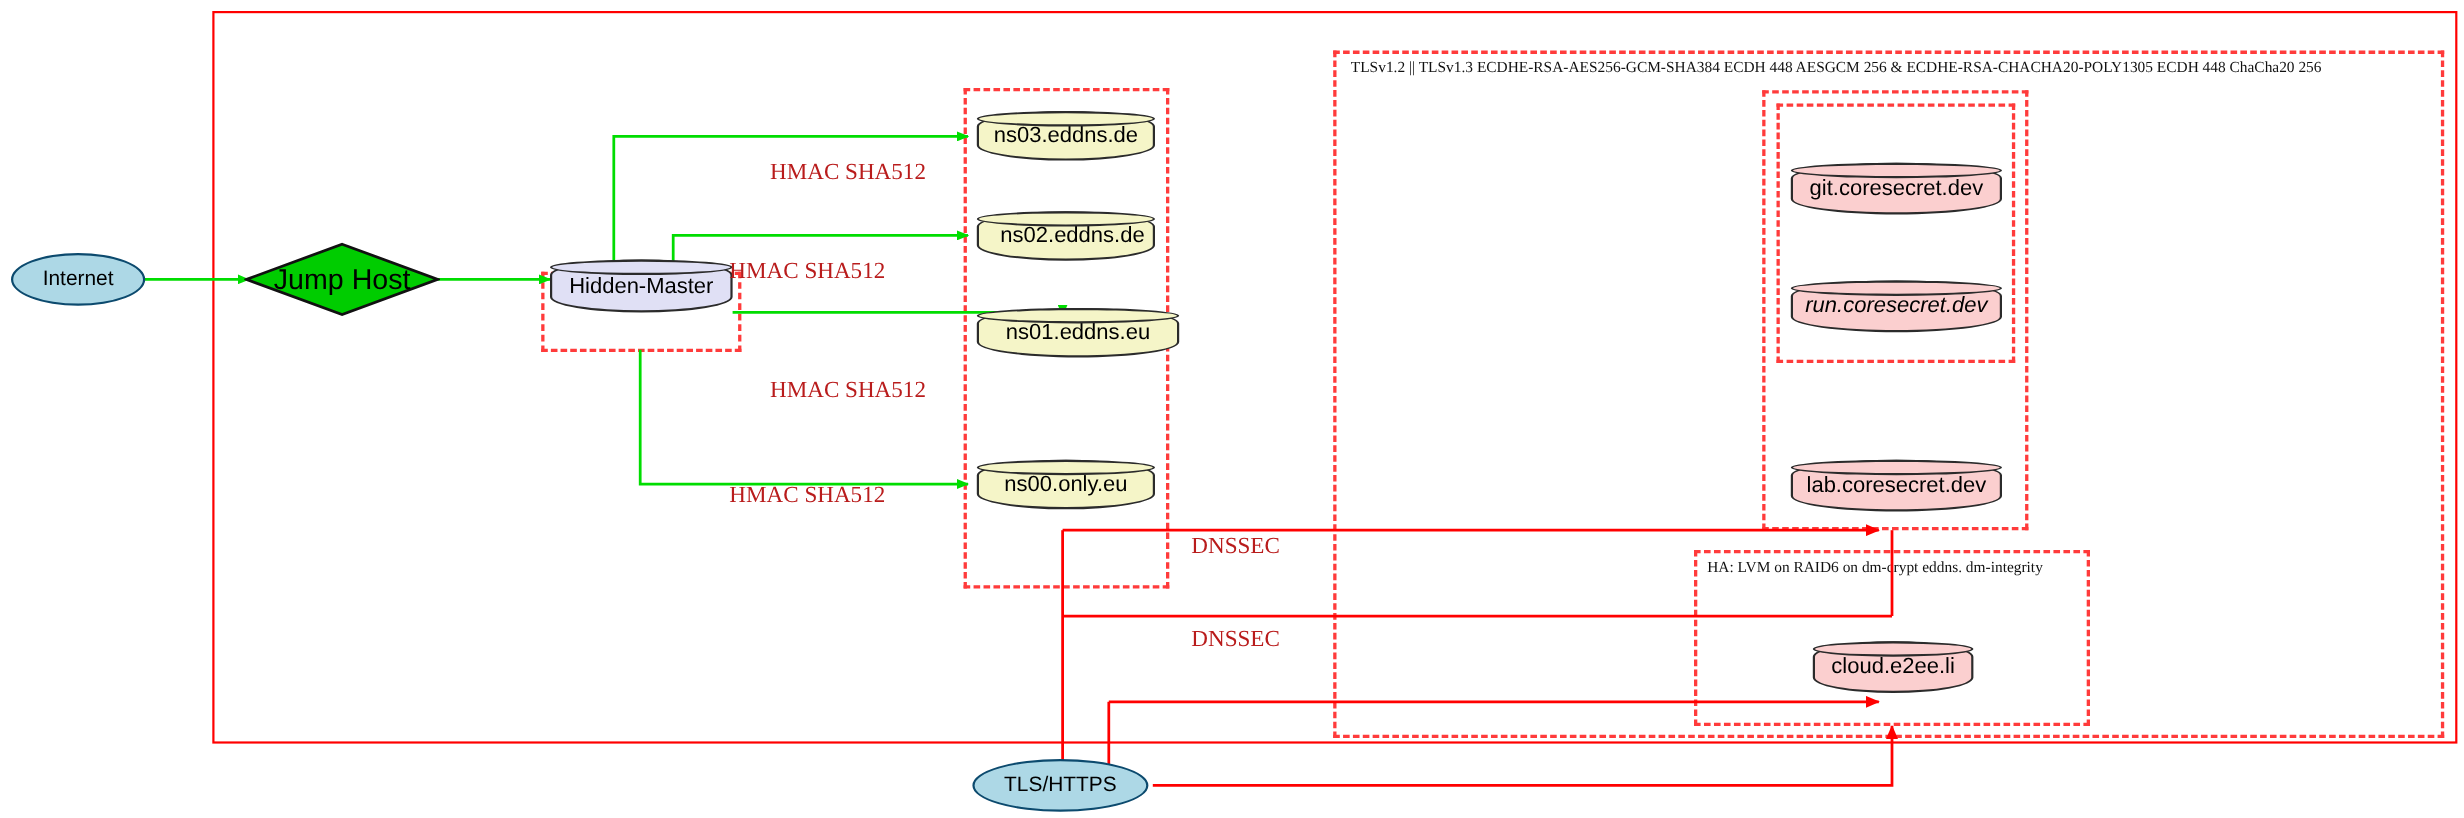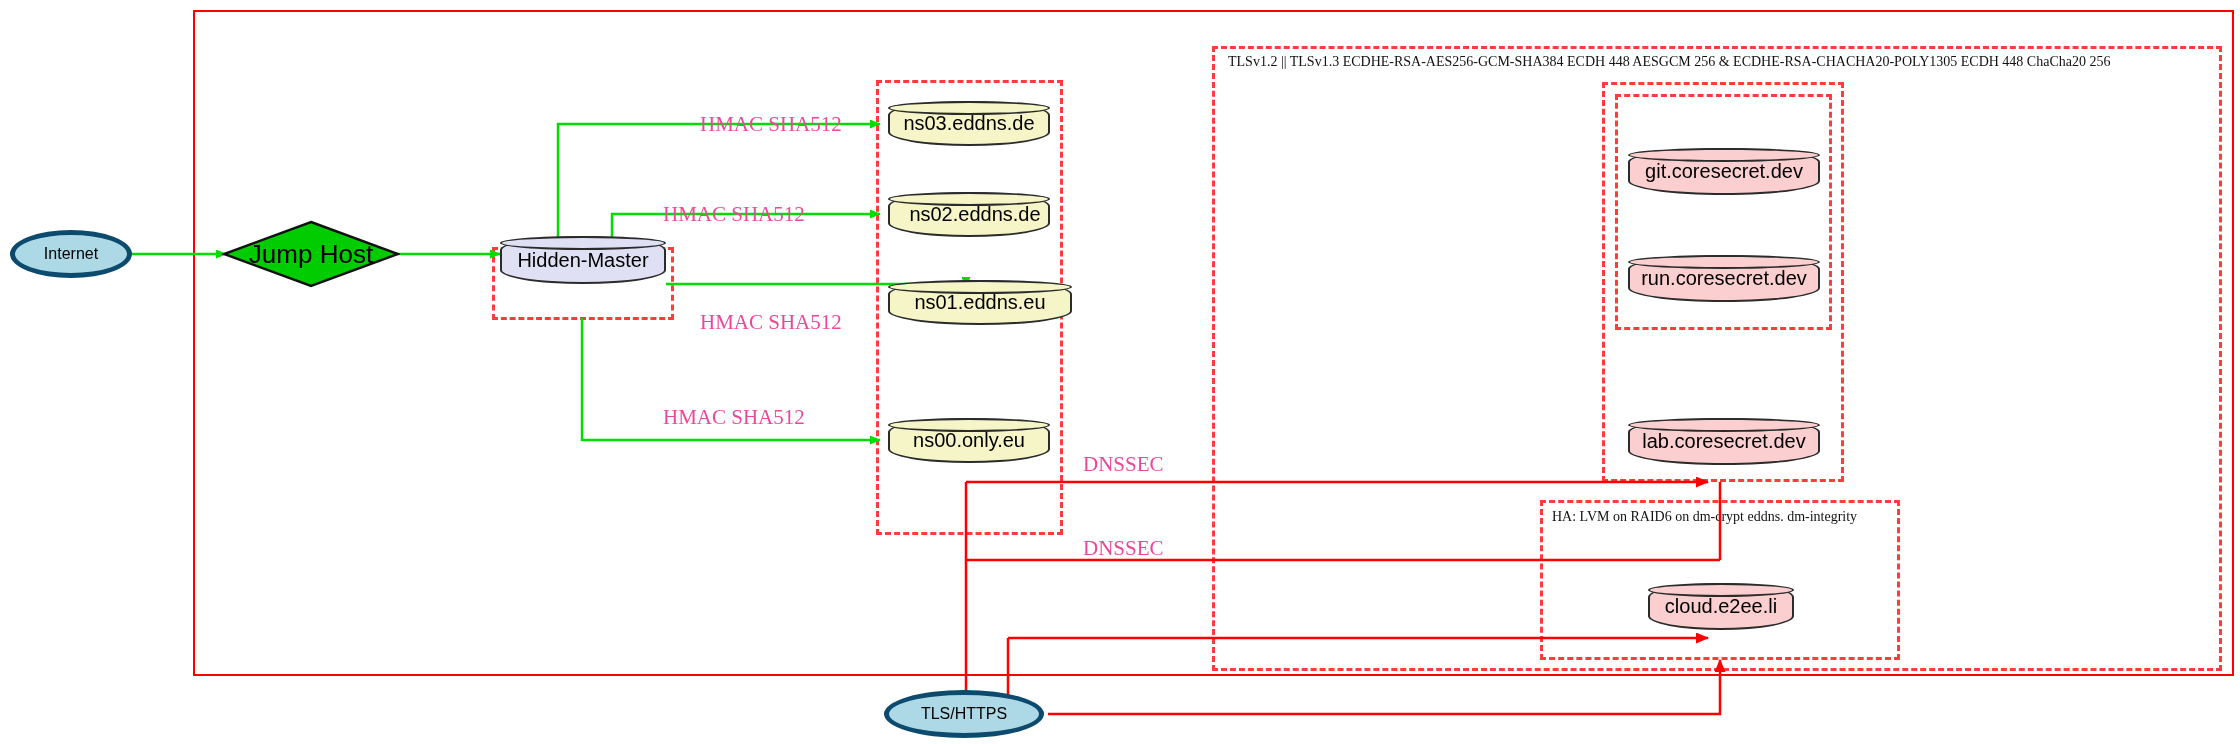--- a/index.html
+++ b/index.html
@@ -65,24 +65,24 @@
     border-radius: 50%;
     background: inherit;
     box-sizing: border-box;
   }
   .cyl-yellow { background: #f5f5c8; }
   .cyl-pink   { background: #fbcfcf; margin-top: 36px; }
   .cyl-lav    { background: #e0e0f5; }
 
   
   .ellipse {
-    border: 5px solid #0c4a6e;
+    border: 2px solid #0c4a6e;
     border-radius: 50%;
     background: #add8e6;
-    font-size: 16px;
+    font-size: 19px;
   }
 
   
   .diamond-wrap {
     position: absolute;
   }
   .diamond-wrap svg { display: block; }
   .diamond-label {
     position: absolute;
     inset: 0;
@@ -101,22 +101,23 @@
     left: 0; top: 0;
     width: 2240px;
     height: 744px;
     pointer-events: none;
   }
   .edge-label {
     position: absolute;
     white-space: nowrap;
     font-family: "Liberation Serif", serif;
     font-size: 21px;
-    color: #ec4899;
+    color: #b91c1c;
     background: transparent;
+    margin-top: 32px;
   }
 </style>
 </head>
 <body>
 
 <div id="canvas">
 
   <div class="frame frame-solid" style="left:193px; top:10px; width:2041px; height:666px;"></div>
 
   <div class="frame frame-dashed" style="left:1212px; top:46px; width:1010px; height:625px;"></div>
@@ -201,21 +202,21 @@
   <div class="node cyl cyl-yellow" style="left:888px; top:280px; width:184px; height:45px;">
     <span>ns01.eddns.eu</span>
   </div>
   <div class="node cyl cyl-yellow" style="left:888px; top:418px; width:162px; height:45px;">
     <span>ns00.only.eu</span>
   </div>
 
   <div class="node cyl cyl-pink" style="left:1628px; top:112px; width:192px; height:47px;">
     <span>git.coresecret.dev</span>
   </div>
-  <div class="node cyl cyl-pink" style="left:1628px; top:219px; width:192px; height:47px;">
+  <div class="node cyl cyl-pink" style="left:1628px; top:219px; width:192px; height:47px;font-style:italic;">
     <span>run.coresecret.dev</span>
   </div>
   <div class="node cyl cyl-pink" style="left:1628px; top:382px; width:192px; height:47px;">
     <span>lab.coresecret.dev</span>
   </div>
 
   <div class="node cyl cyl-pink" style="left:1648px; top:547px; width:146px; height:47px;text-align:right;">
     <span>cloud.e2ee.li</span>
   </div>
 

